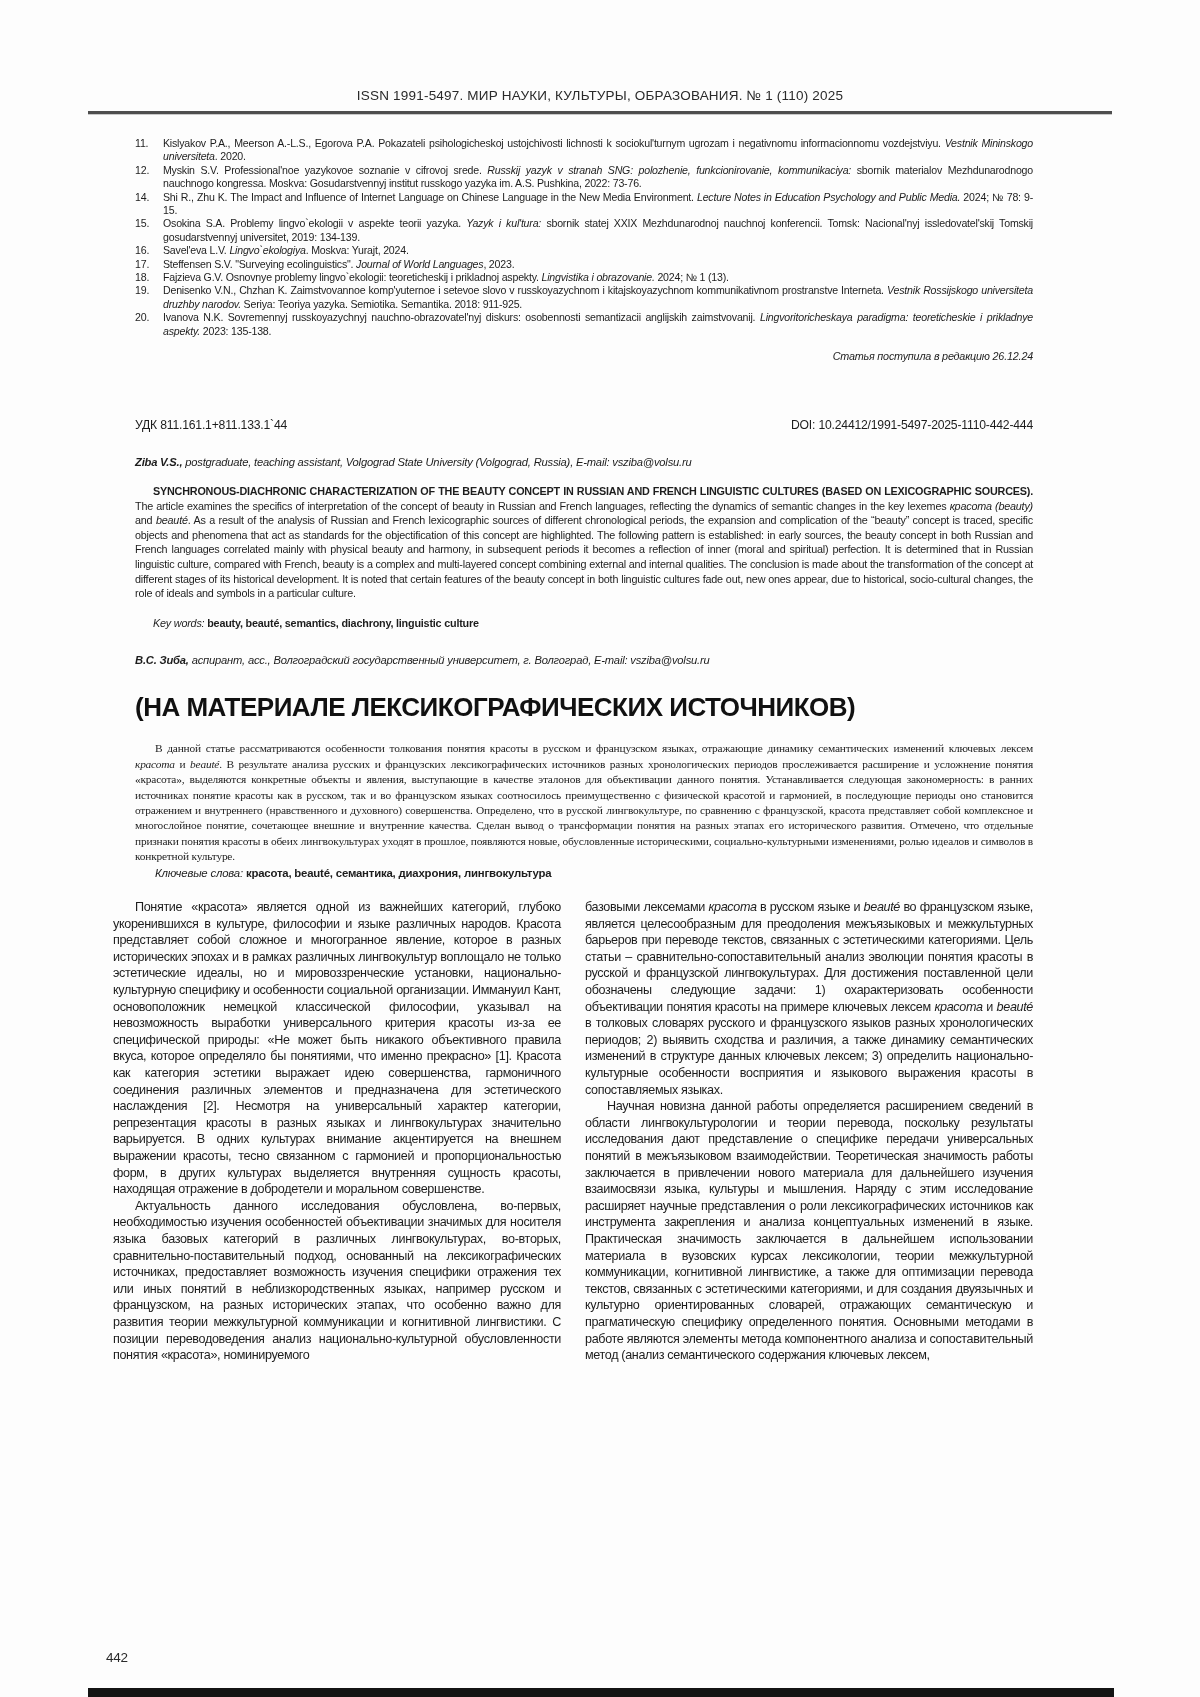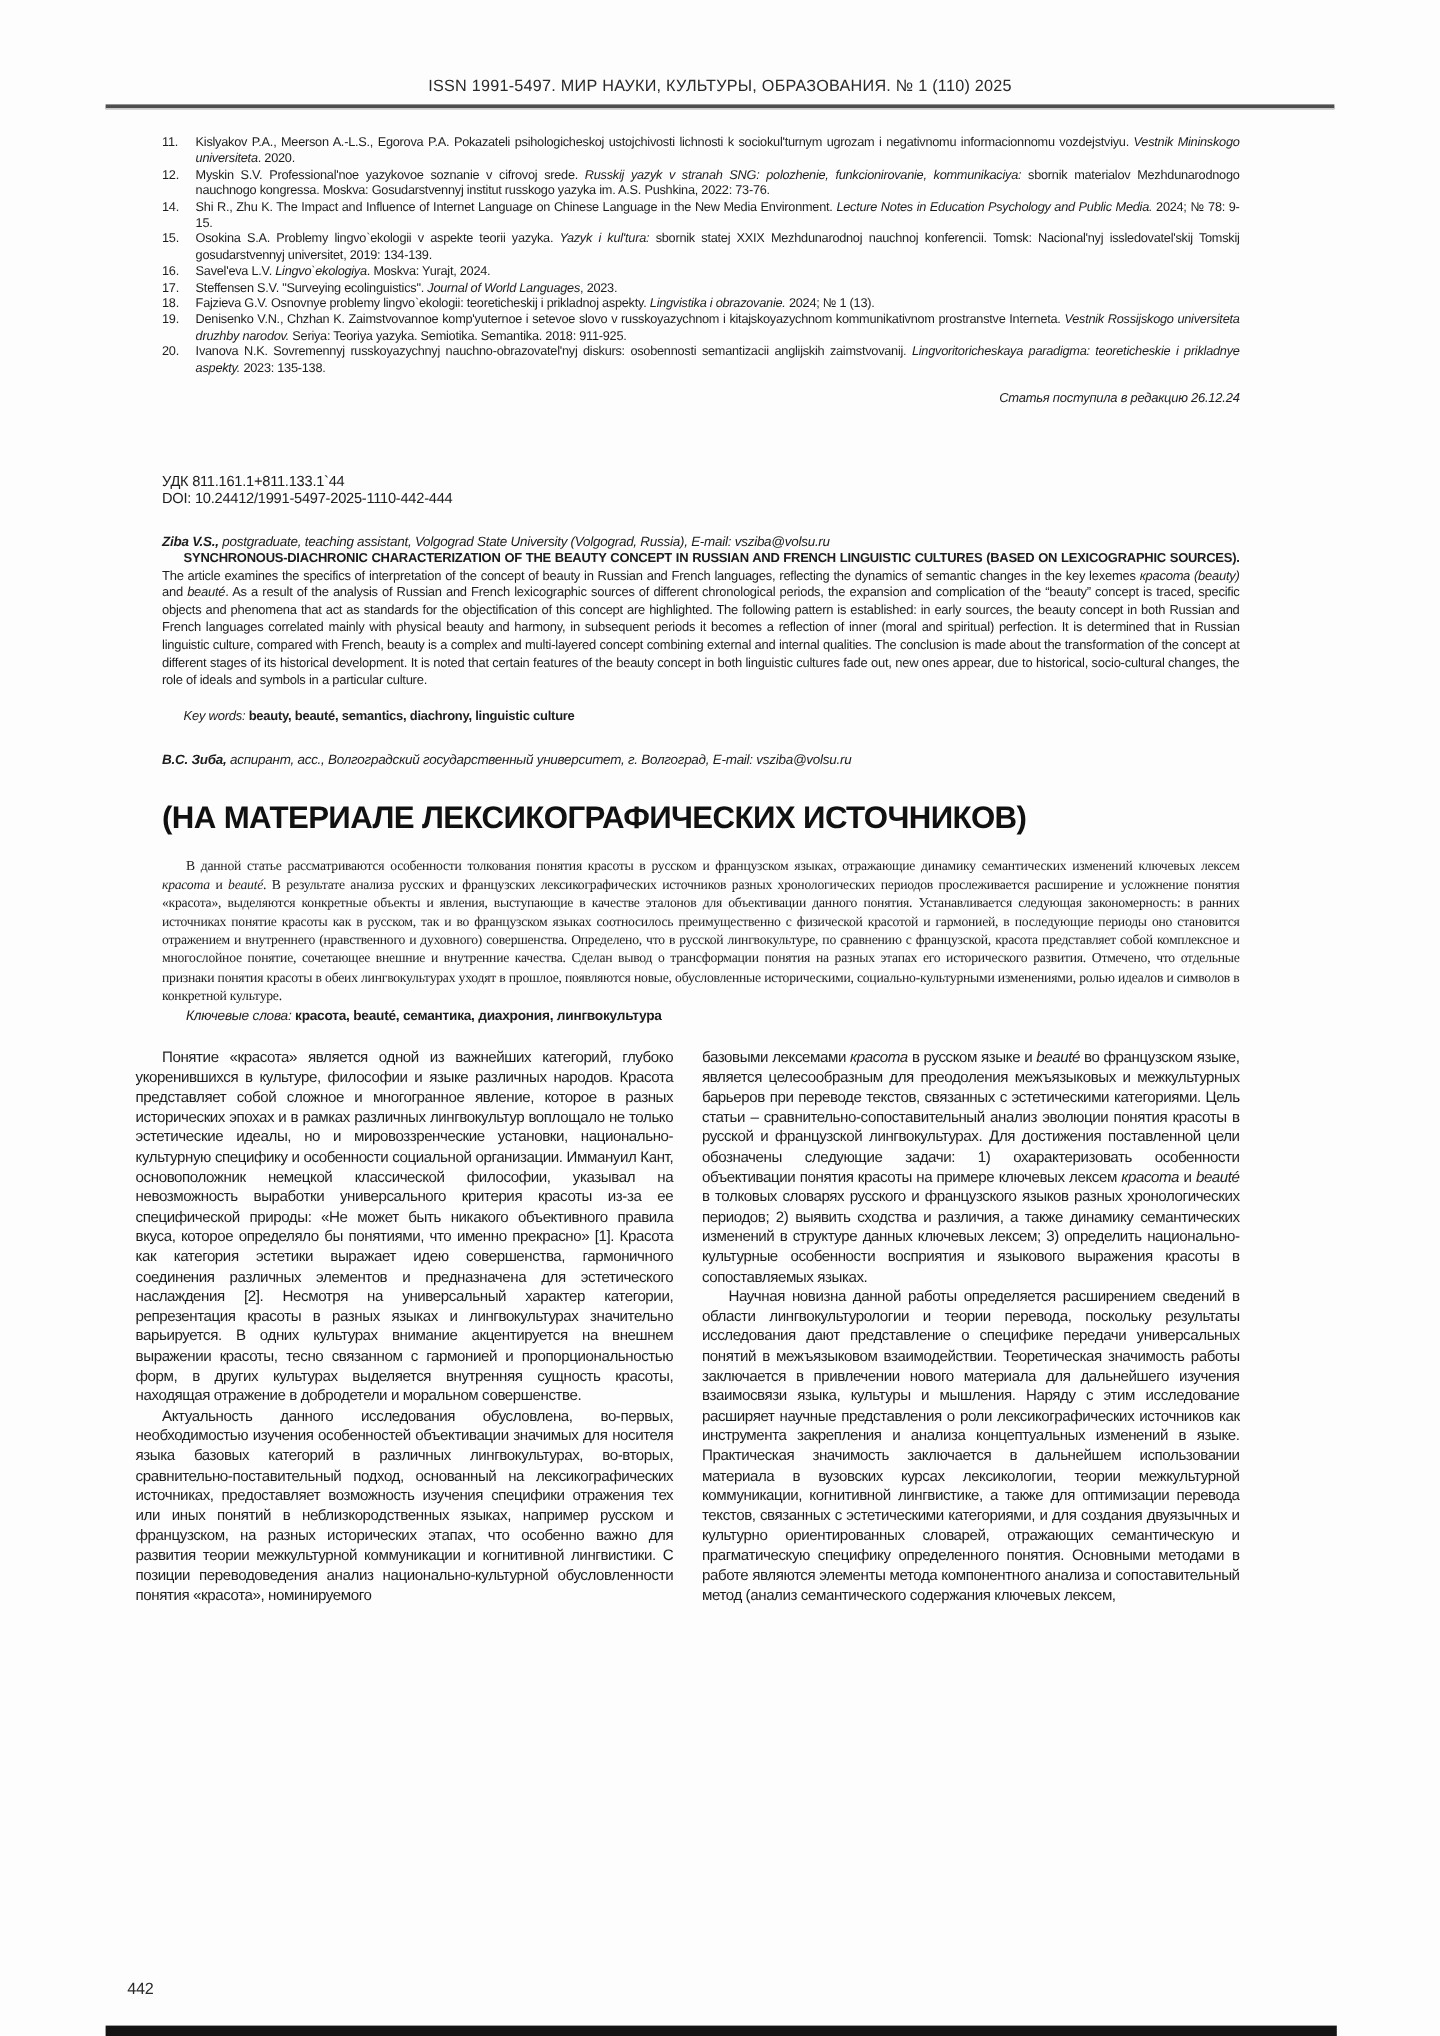--- a/index.html
+++ b/index.html
@@ -6,36 +6,36 @@
   .page{
     position:relative;width:1200px;height:1697px;background:#fdfdfd;
     font-family:"Liberation Sans",sans-serif;color:#1d1d1d;overflow:hidden;
     letter-spacing:-0.2px;
   }
   .seg-n{font-style:normal;font-weight:normal;}
   .seg-i{font-style:italic;}
   .seg-b{font-weight:bold;}
   .seg-bi{font-weight:bold;font-style:italic;}
 
-  .issn{padding-top:64px;text-align:center;font-size:13.5px;letter-spacing:0.2px;color:#2a2a2a;}
+  .issn{padding-top:88px;text-align:center;font-size:13.5px;letter-spacing:0.2px;color:#2a2a2a;}
   .header-rule{height:3px;background:#4e4e4e;border-bottom:1px solid #c9c9c9;margin:8px 88px 0 88px;}
 
   .content{margin-left:113px;width:920px;}
 
   .refs{margin:22px 0 0 0;padding:0 0 0 0;list-style:none;font-size:10.6px;line-height:13.4px;text-align:justify;}
   .refs li{position:relative;padding-left:50px;}
   .refs .ref-num{position:absolute;left:22px;top:0;}
 
   .received{margin-top:12px;text-align:right;font-style:italic;font-size:10.8px;}
 
-  .meta-row{margin-top:56px;padding-left:22px;display:flex;justify-content:space-between;font-size:12.2px;flex-direction:column;}
+  .meta-row{margin-top:56px;padding-left:22px;display:flex;justify-content:space-between;font-size:12.2px;}
 
   .author-line{margin-top:24px;padding-left:22px;font-size:11.2px;font-style:italic;}
 
-  .abstract-en{padding-left:22px;font-size:10.8px;line-height:14.6px;text-align:justify;text-indent:18px;}
+  .abstract-en{margin-top:16px;padding-left:22px;font-size:10.8px;line-height:14.6px;text-align:justify;text-indent:18px;}
   .kw-line{padding-left:22px;font-size:10.8px;line-height:14.6px;text-indent:18px;margin-top:15px;}
 
   .article-title{margin-top:26px;padding-left:22px;font-size:26px;font-weight:bold;line-height:31px;letter-spacing:-0.5px;color:#111;}
 
   .abstract-ru{margin-top:18px;padding-left:22px;font-size:11.4px;line-height:15.4px;text-align:justify;text-indent:20px;font-family:Liberation Serif, serif;}
   .kw-line-ru{padding-left:22px;font-size:11.4px;line-height:15.4px;text-indent:20px;margin-top:1px;}
 
   .columns{margin-top:18px;display:flex;gap:24px;}
   .col{width:448px;font-size:12.6px;line-height:16.6px;text-align:justify;letter-spacing:-0.35px;}
   .body-par{margin:0;}

